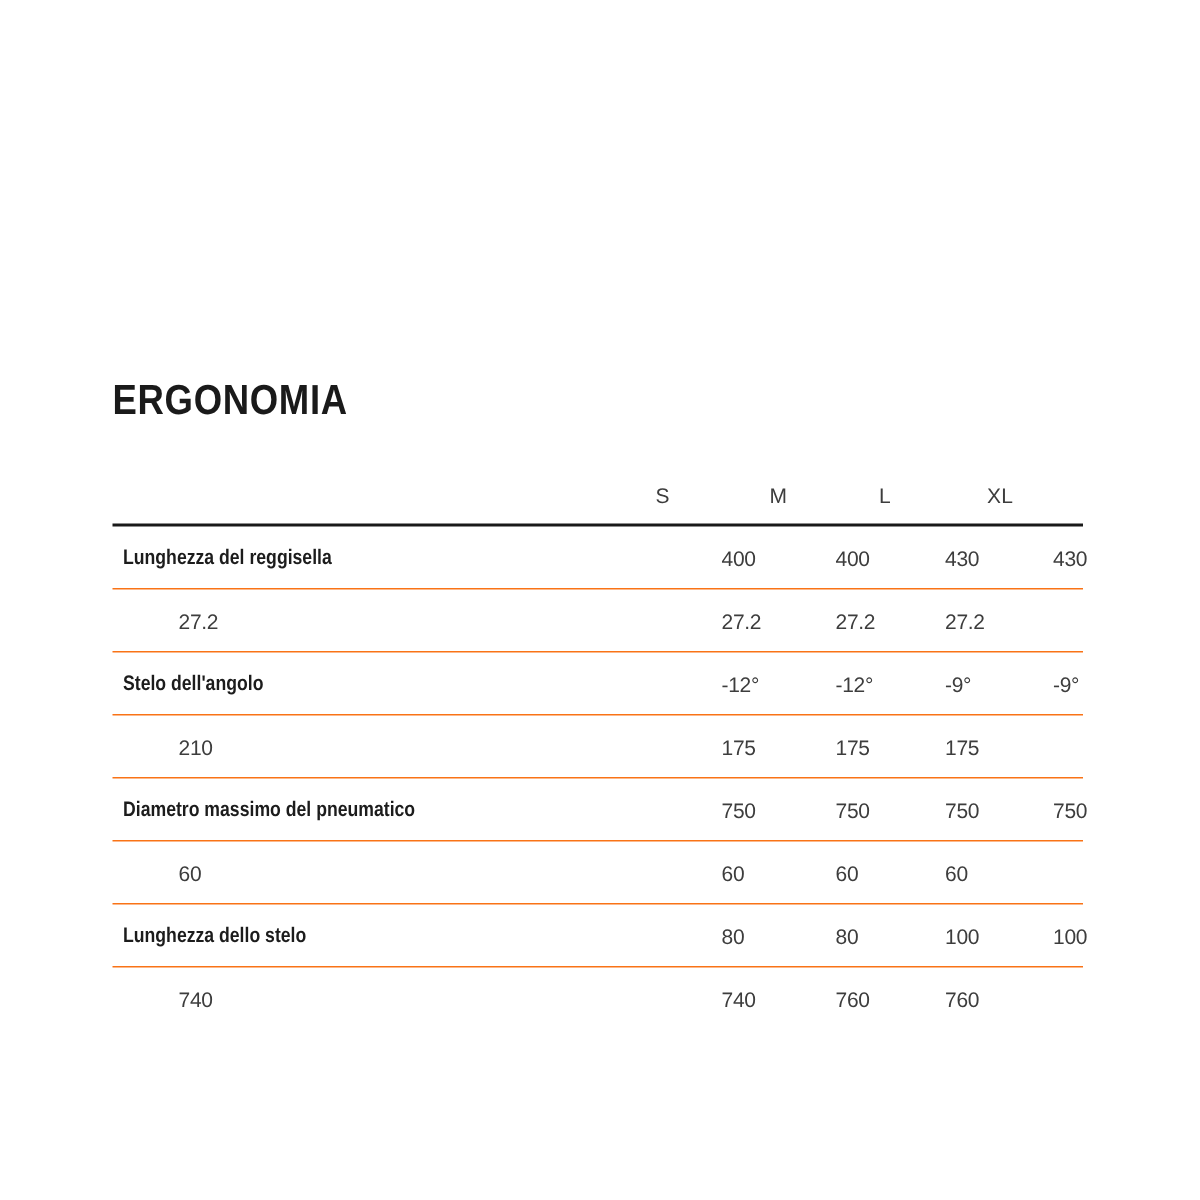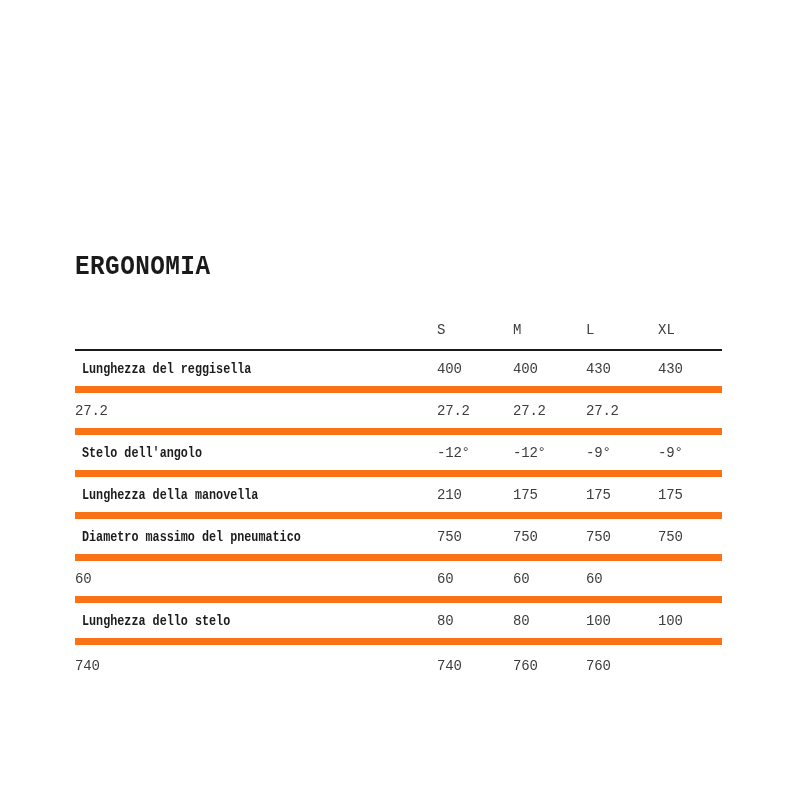--- a/index.html
+++ b/index.html
@@ -7,21 +7,20 @@
     padding: 0;
     background: #ffffff;
     font-family: "Liberation Sans", sans-serif;
   }
   .page {
     position: relative;
     width: 800px;
     height: 800px;
     background: #ffffff;
     overflow: hidden;
-    font-family: Liberation Mono, monospace;
   }
   .section-title {
     position: absolute;
     left: 75px;
     top: 253px;
     margin: 0;
     font-size: 28px;
     line-height: 28px;
     font-weight: bold;
     color: #1a1a1a;
@@ -49,21 +48,21 @@
     border-bottom: 2px solid #1a1a1a;
   }
   .header-cell {
     font-size: 14px;
     color: #3d3d3d;
     letter-spacing: 0.2px;
   }
   .data-row {
     height: 42px;
     box-sizing: border-box;
-    border-bottom: 7px solid #f97316;
+    border-bottom: 1px solid #f97316;
   }
   .data-row:last-child {
     border-bottom: none;
   }
   .label-cell {
     padding-left: 7px;
     overflow: visible;
     white-space: nowrap;
   }
   .label-inner {
@@ -73,20 +72,21 @@
     color: #1c1c1c;
     transform: scaleX(0.84);
     transform-origin: left center;
     white-space: nowrap;
   }
   .value-cell {
     font-size: 14px;
     color: #3d3d3d;
     letter-spacing: -0.2px;
     white-space: nowrap;
+    margin-left: 44px;
   }
 </style>
 </head>
 <body>
 
 <div class="page">
 
   <h1 class="section-title">ERGONOMIA</h1>
 
   <div class="spec-table">
@@ -121,23 +121,20 @@
     <div class="label-cell">
       <span class="label-inner">Stelo dell'angolo</span>
     </div>
     <div class="value-cell">-12°</div>
     <div class="value-cell">-12°</div>
     <div class="value-cell">-9°</div>
     <div class="value-cell">-9°</div>
   </div>
 
   <div class="grid-row data-row">
-    <div class="label-cell">
-      <span class="label-inner">Lunghezza della manovella</span>
-    </div>
     <div class="value-cell">210</div>
     <div class="value-cell">175</div>
     <div class="value-cell">175</div>
     <div class="value-cell">175</div>
   </div>
 
   <div class="grid-row data-row">
     <div class="label-cell">
       <span class="label-inner">Diametro massimo del pneumatico</span>
     </div>

